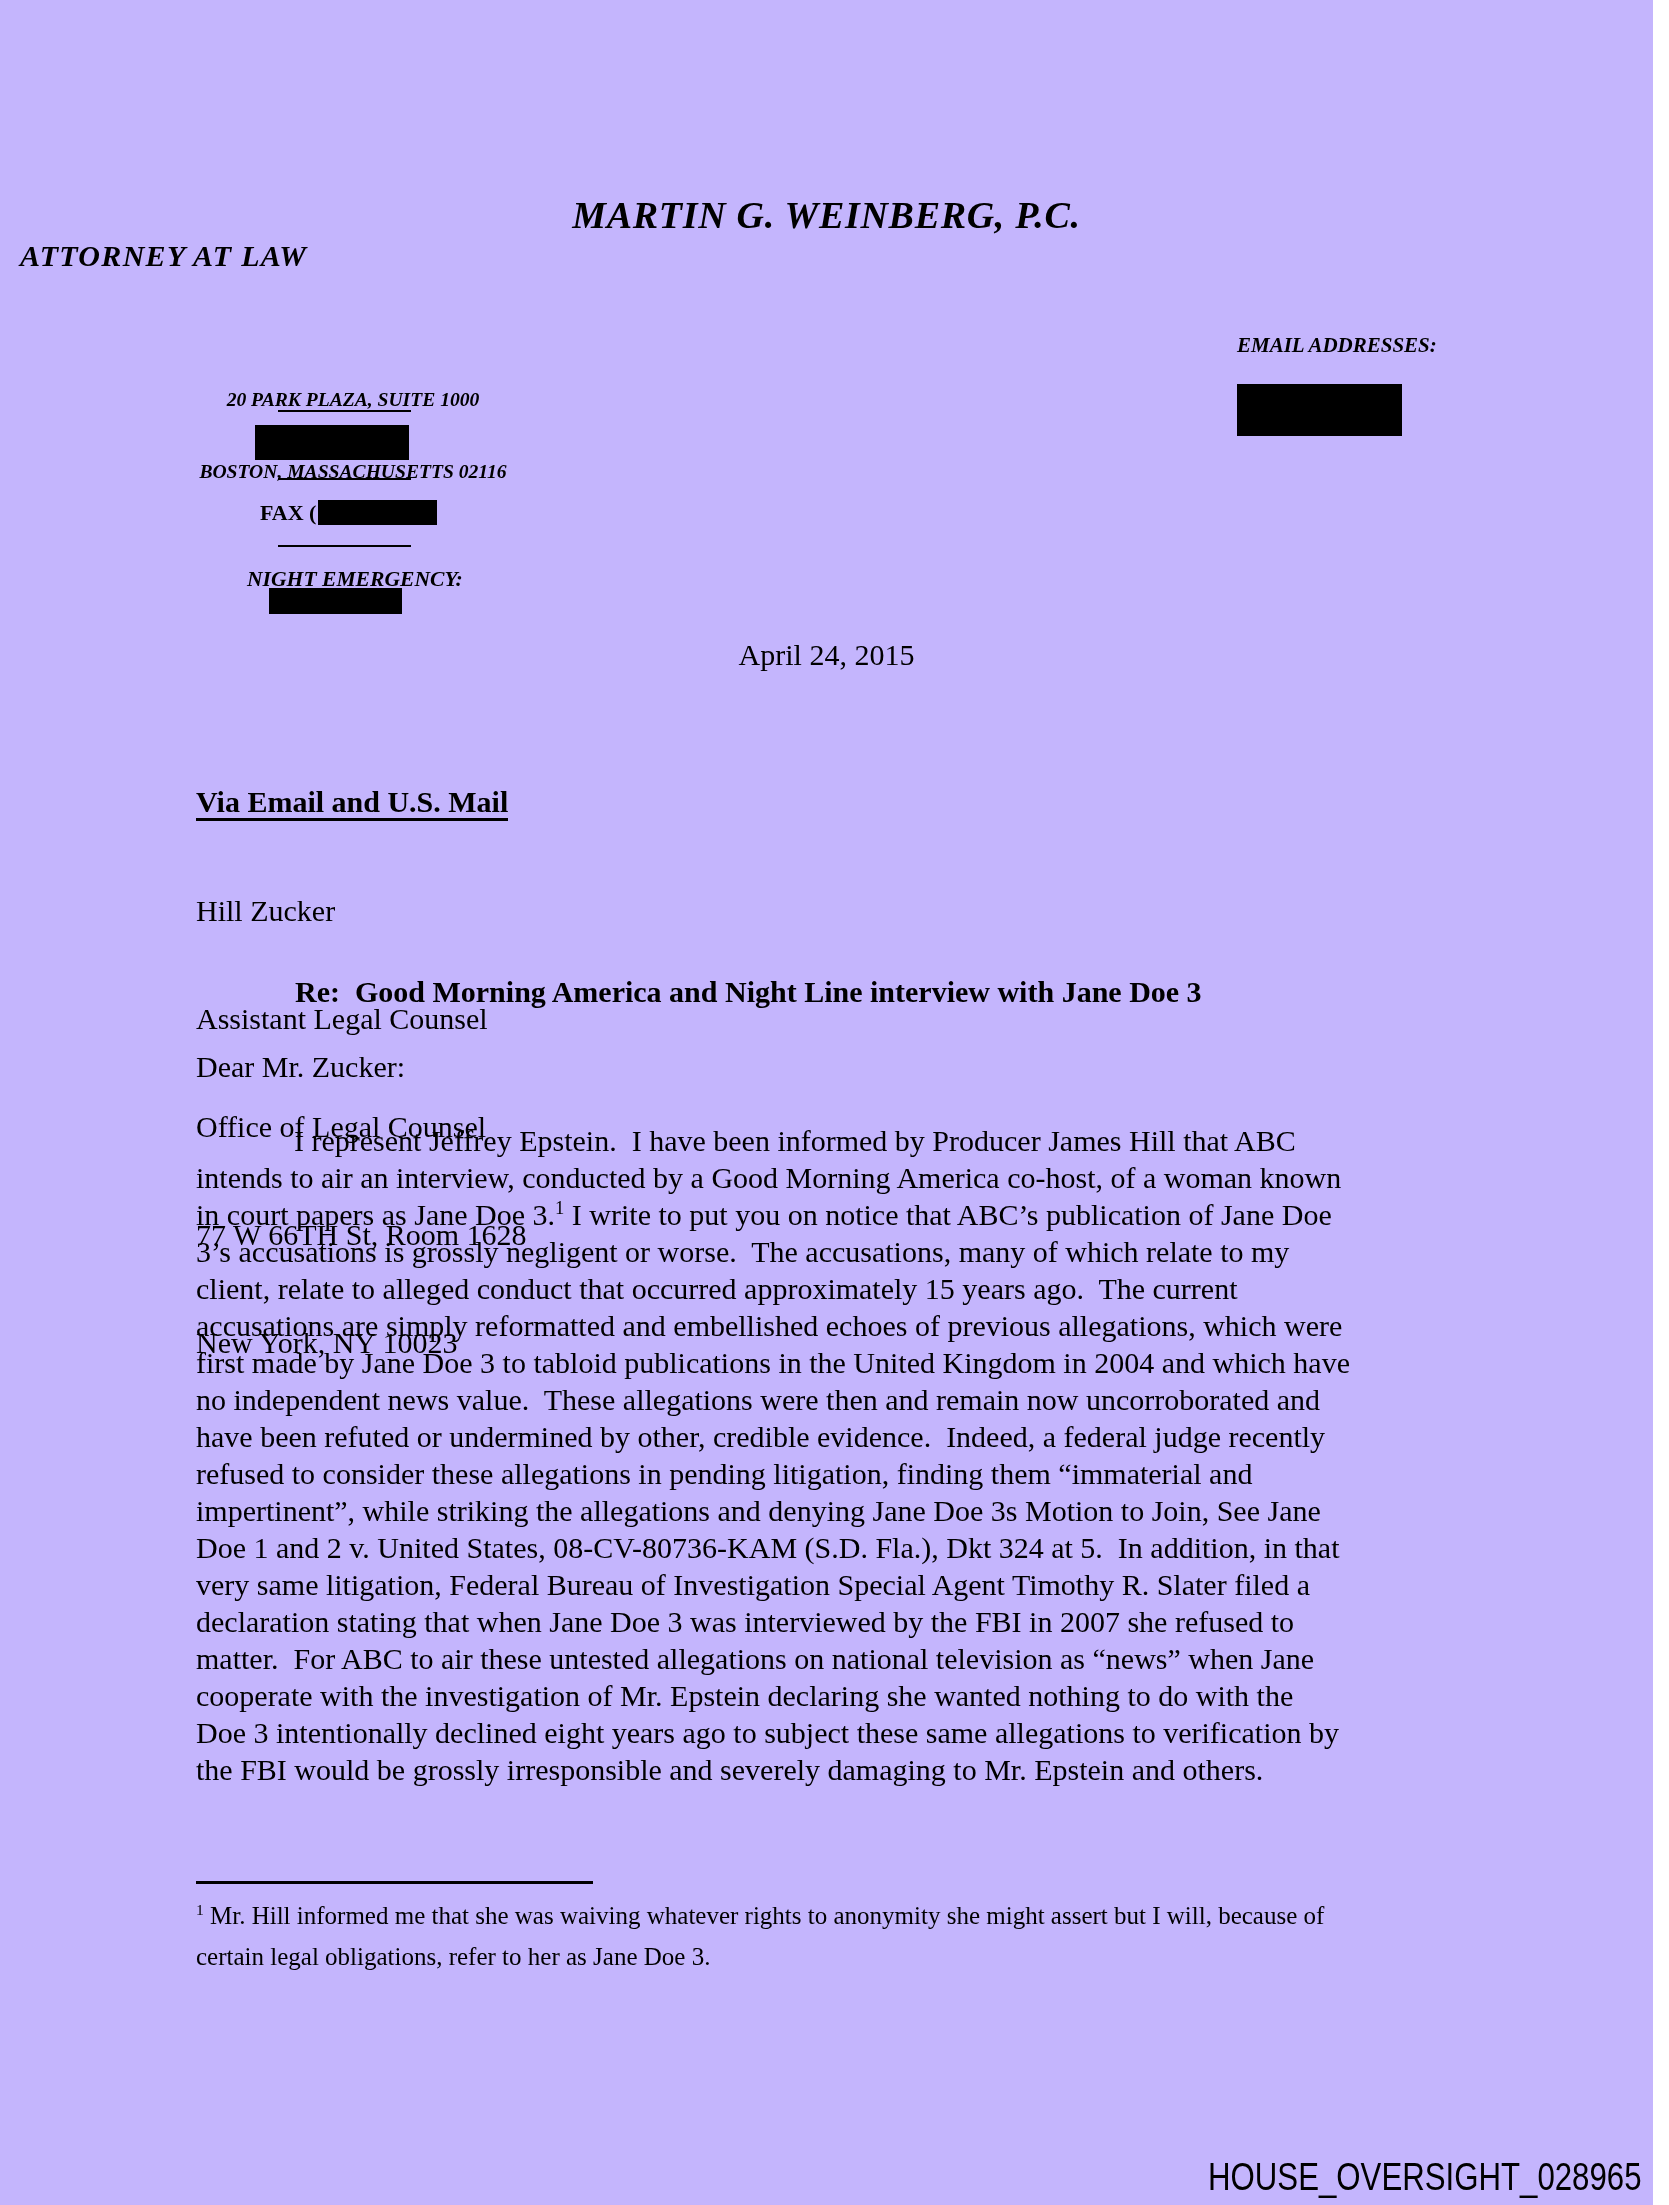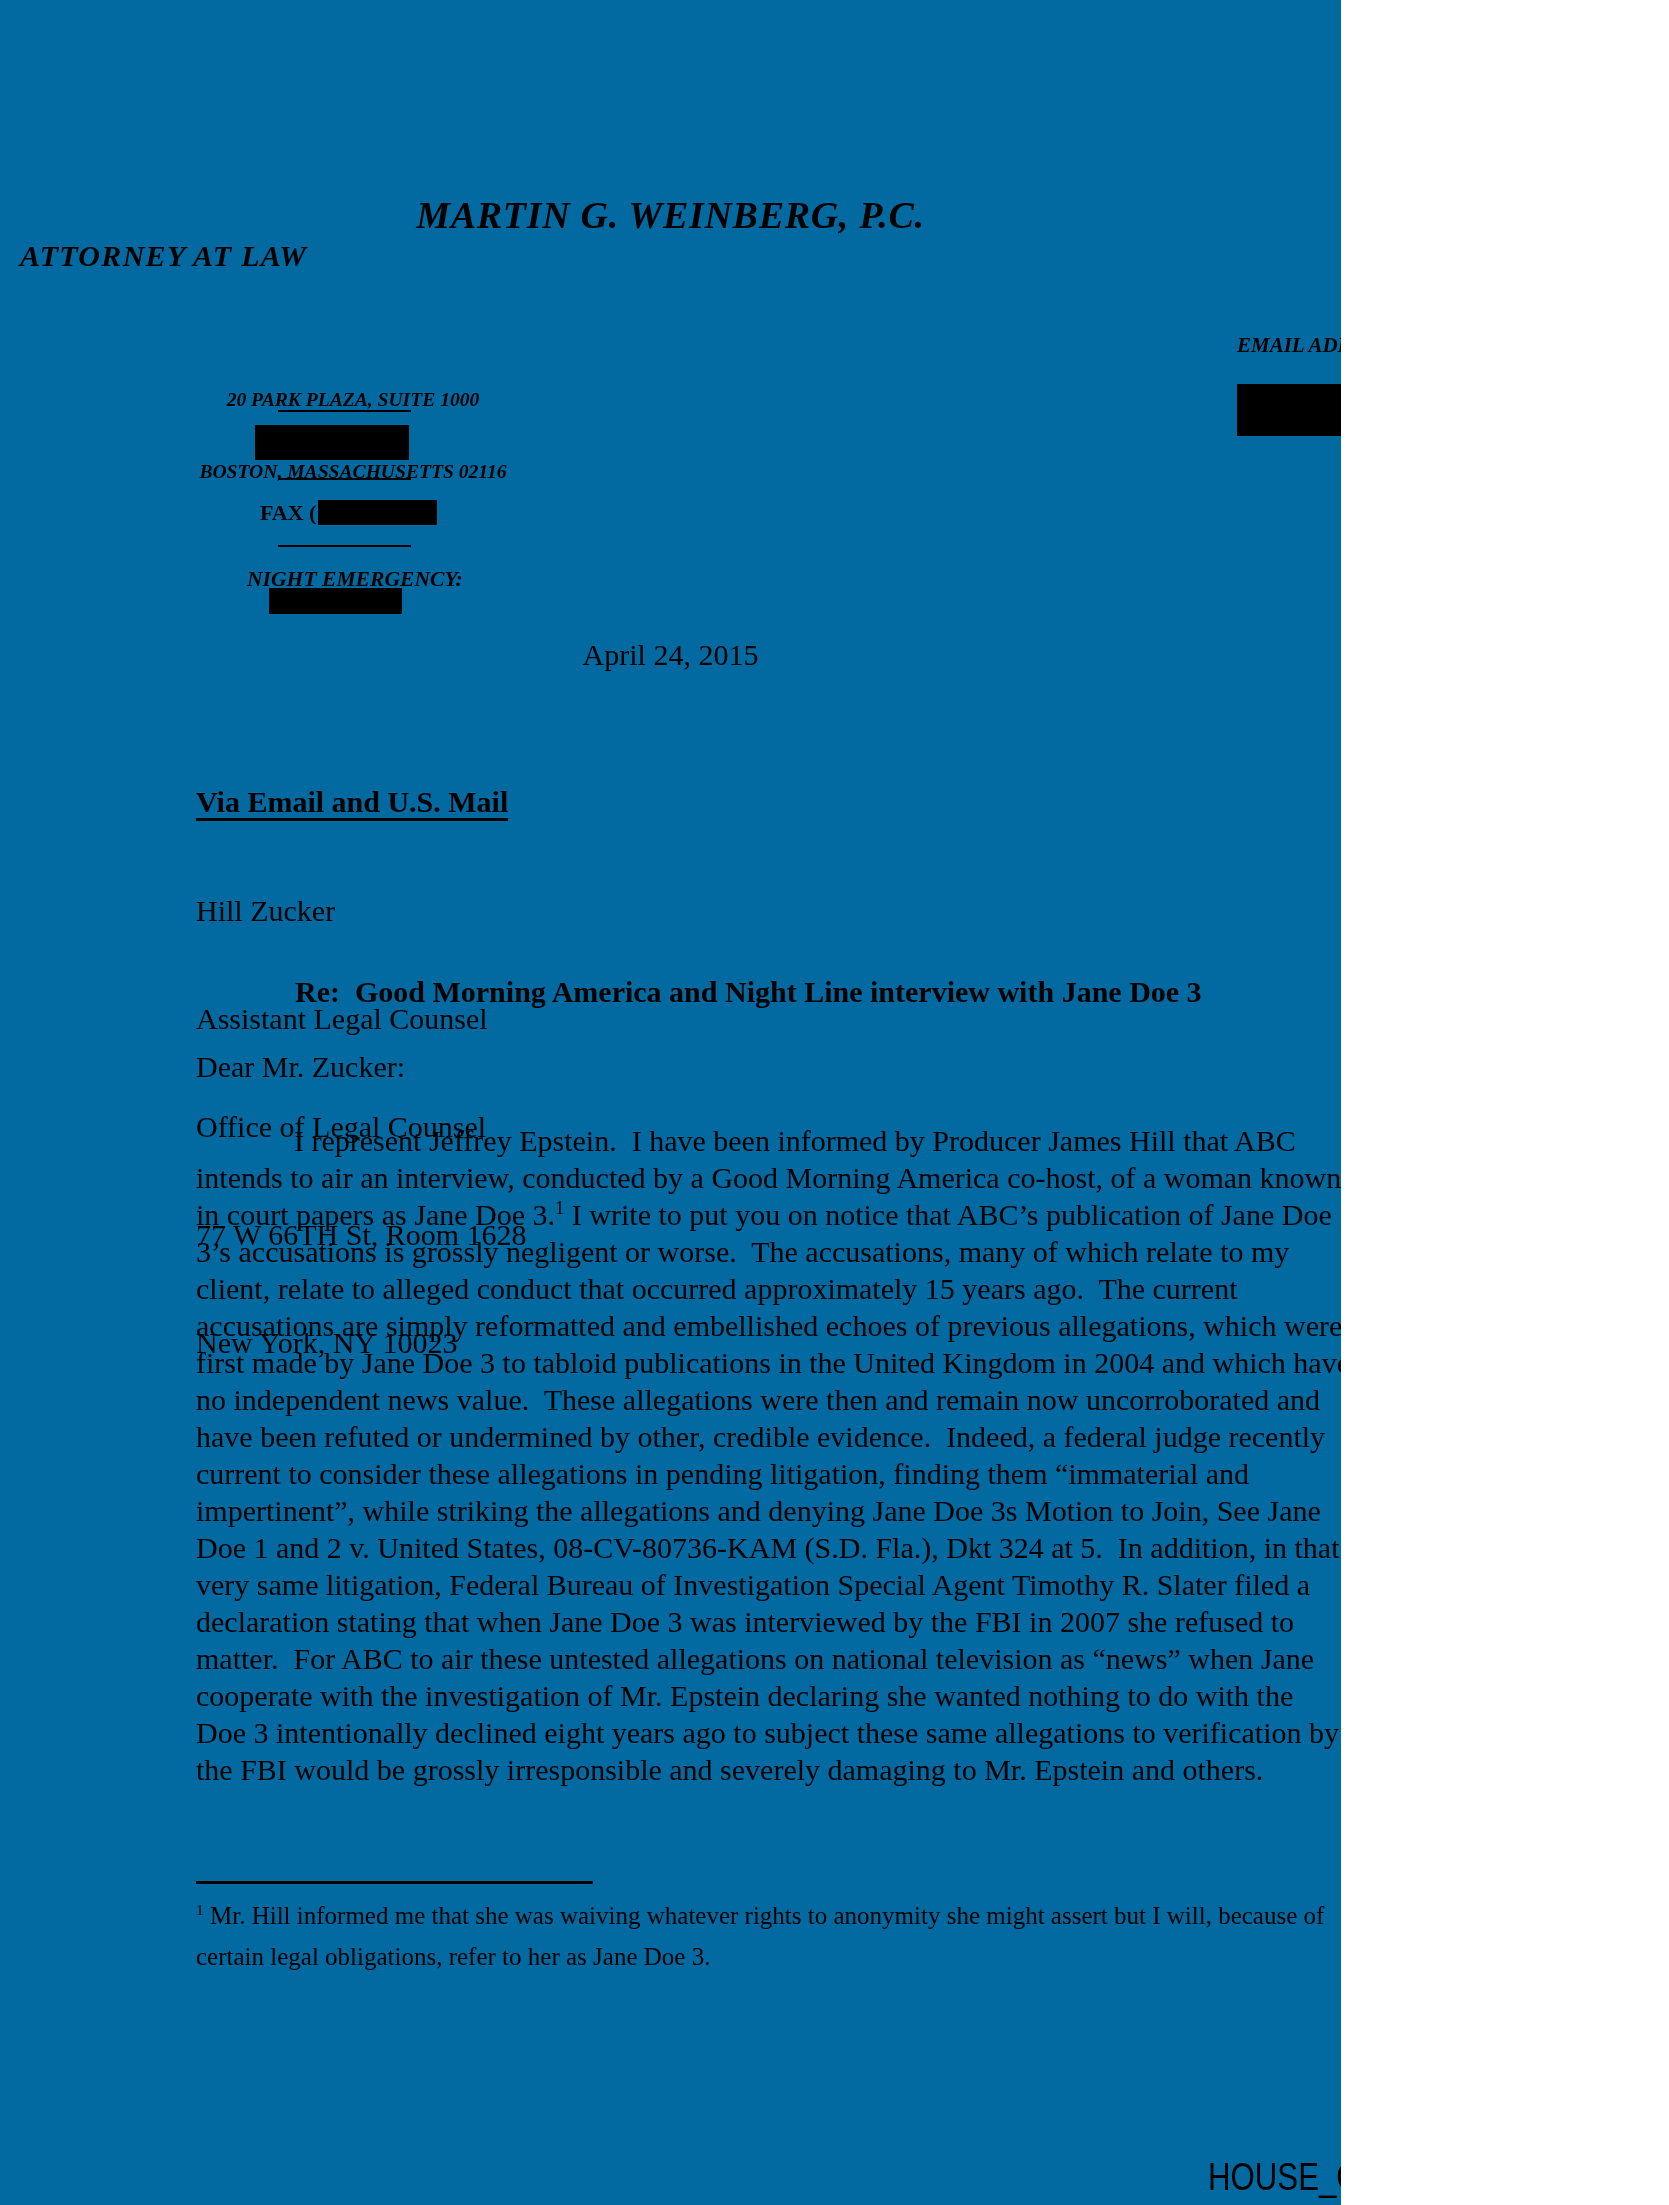--- a/index.html
+++ b/index.html
@@ -1,20 +1,20 @@
 <!DOCTYPE html>
 <html style="font-size:10.5px"><head>
 <meta charset="utf-8">
 <style>
   html, body { margin: 0; padding: 0; background: #ffffff; }
   .page {
     position: relative;
-    width: 1341px;
+    width: 1653px;
     height: 2205px;
-    background: #0369a1;
+    background: #c4b5fd;
     color: #000000;
     font-family: "Liberation Serif", serif;
     overflow: hidden;
   }
   
   .firm-name {
     position: absolute; top: 196px; left: 0; width: 100%;
     text-align: center; font-size: 38px; line-height: 1;
     font-weight: bold; font-style: italic; letter-spacing: 0.7px;
     white-space: pre;
@@ -154,21 +154,21 @@
   <div class="body-par">
     <div class="line indent">I represent Jeffrey Epstein.  I have been informed by Producer James Hill that ABC</div>
     <div class="line">intends to air an interview, conducted by a Good Morning America co-host, of a woman known</div>
     <div class="line"><span>in court papers as Jane Doe 3.</span><sup>1</sup><span> I write to put you on notice that ABC’s publication of Jane Doe</span></div>
     <div class="line">3’s accusations is grossly negligent or worse.  The accusations, many of which relate to my</div>
     <div class="line">client, relate to alleged conduct that occurred approximately 15 years ago.  The current</div>
     <div class="line">accusations are simply reformatted and embellished echoes of previous allegations, which were</div>
     <div class="line">first made by Jane Doe 3 to tabloid publications in the United Kingdom in 2004 and which have</div>
     <div class="line">no independent news value.  These allegations were then and remain now uncorroborated and</div>
     <div class="line">have been refuted or undermined by other, credible evidence.  Indeed, a federal judge recently</div>
-    <div class="line">current to consider these allegations in pending litigation, finding them “immaterial and</div>
+    <div class="line">refused to consider these allegations in pending litigation, finding them “immaterial and</div>
     <div class="line">impertinent”, while striking the allegations and denying Jane Doe 3s Motion to Join, See Jane</div>
     <div class="line">Doe 1 and 2 v. United States, 08-CV-80736-KAM (S.D. Fla.), Dkt 324 at 5.  In addition, in that</div>
     <div class="line">very same litigation, Federal Bureau of Investigation Special Agent Timothy R. Slater filed a</div>
     <div class="line">declaration stating that when Jane Doe 3 was interviewed by the FBI in 2007 she refused to</div>
     <div class="line">matter.  For ABC to air these untested allegations on national television as “news” when Jane</div>
     <div class="line">cooperate with the investigation of Mr. Epstein declaring she wanted nothing to do with the</div>
     <div class="line">Doe 3 intentionally declined eight years ago to subject these same allegations to verification by</div>
     <div class="line">the FBI would be grossly irresponsible and severely damaging to Mr. Epstein and others.</div>
   </div>
 

